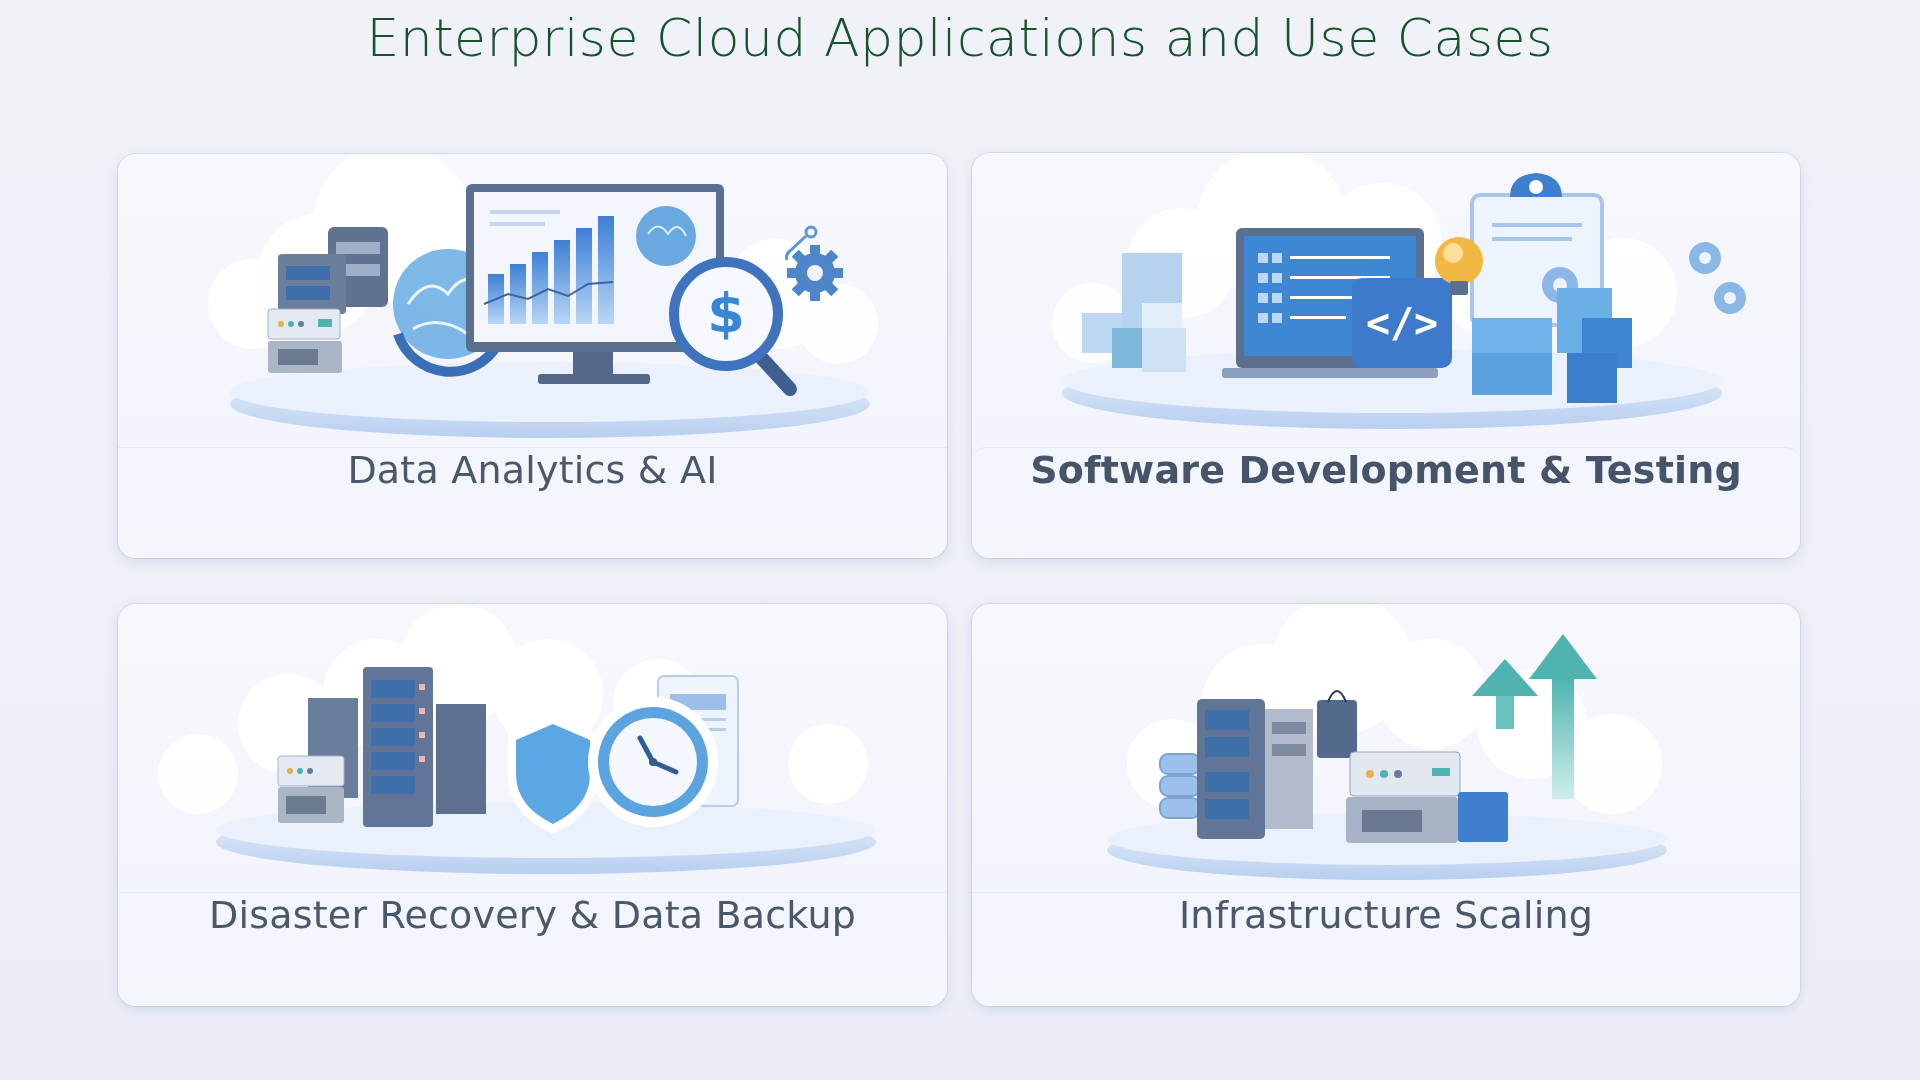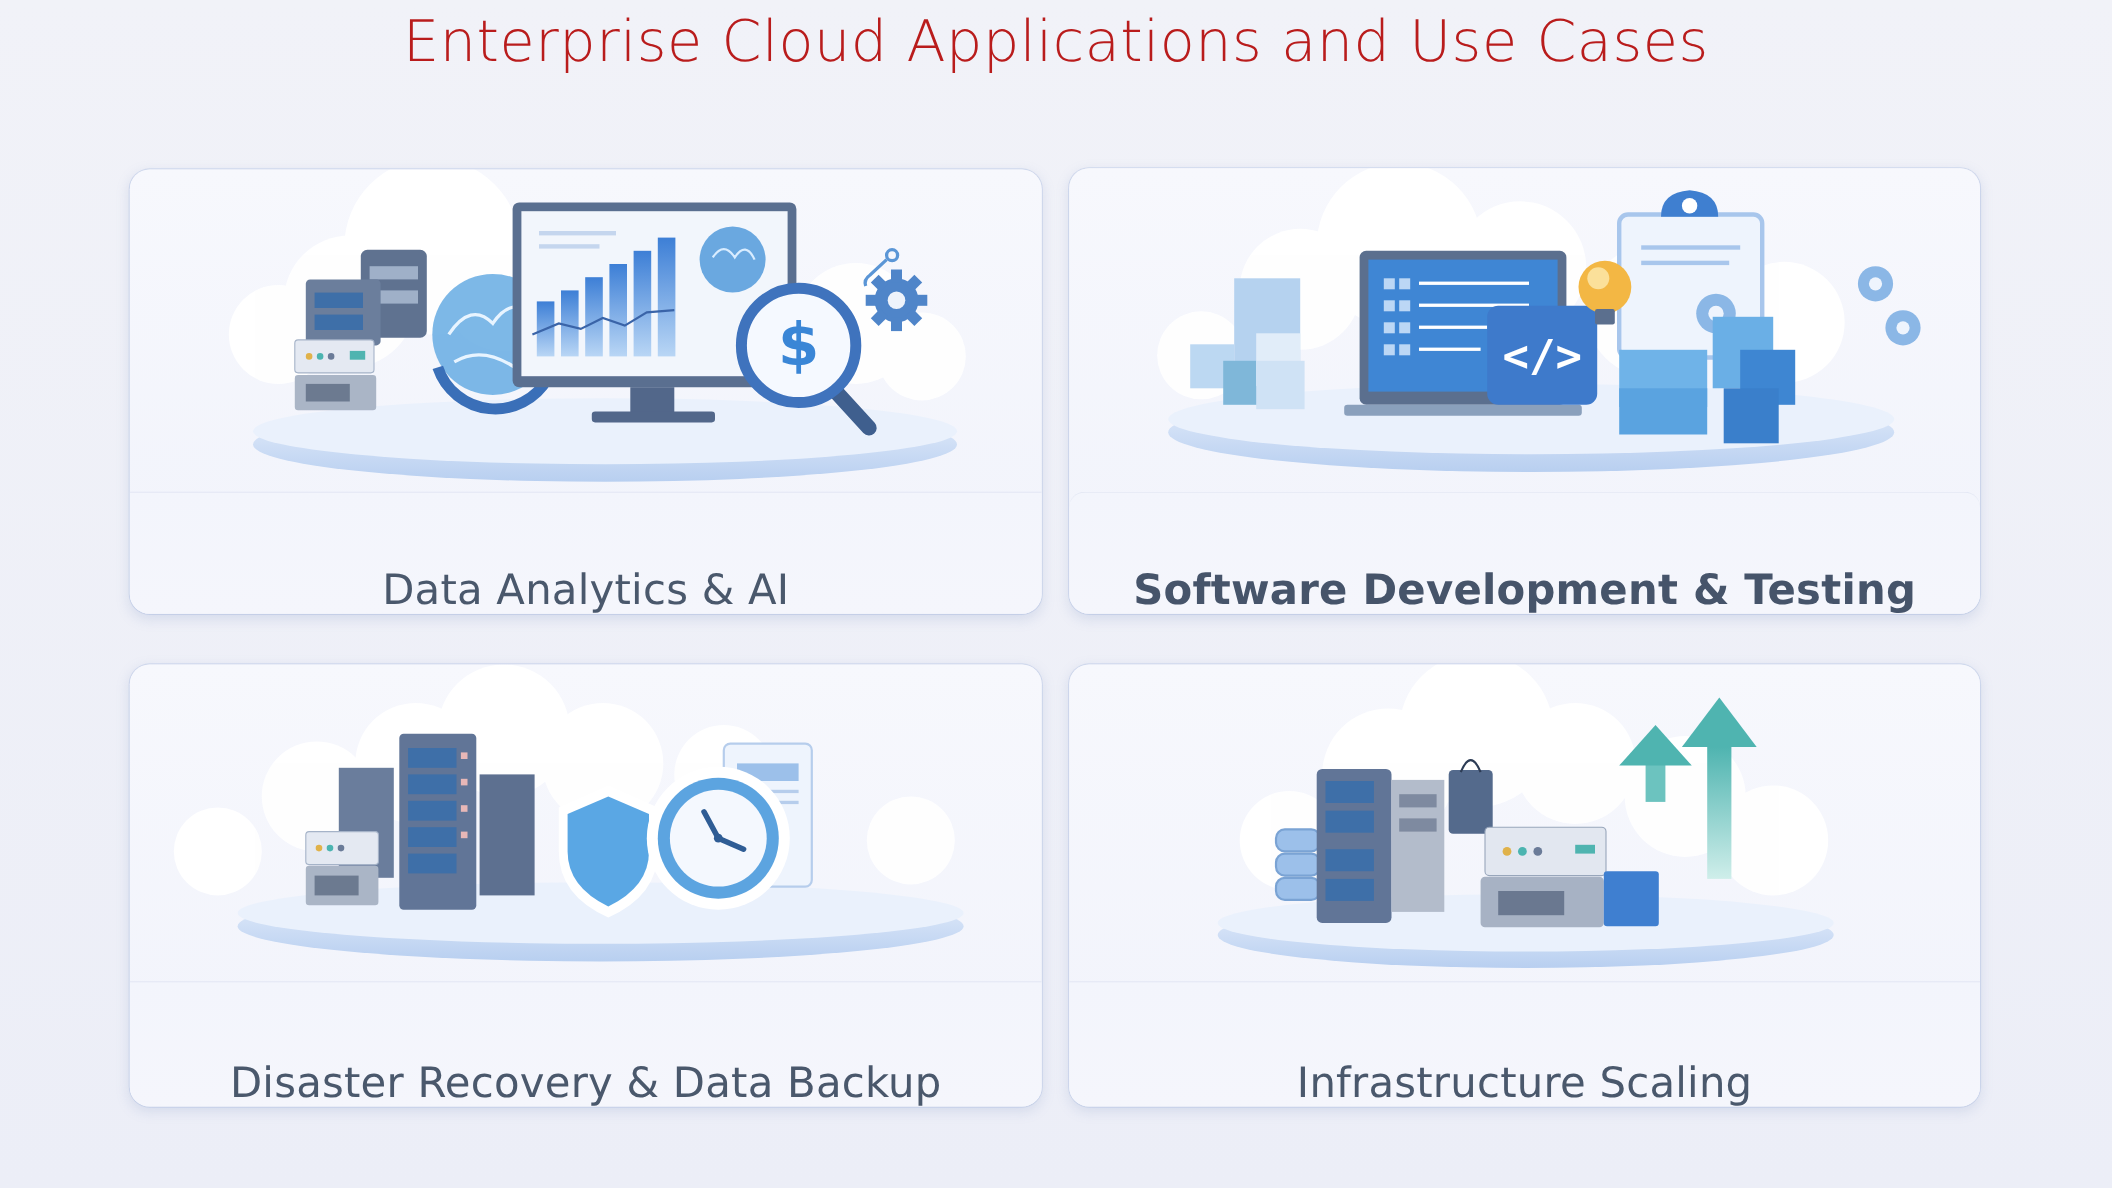--- a/index.html
+++ b/index.html
@@ -4,35 +4,35 @@
 <style>
   html, body { margin:0; padding:0; }
   body {
     width:1920px; height:1080px; overflow:hidden; position:relative;
     background: linear-gradient(180deg, #f1f2f8 0%, #eceef7 100%);
     font-family: "Liberation Sans", "DejaVu Sans", sans-serif;
   }
   .title {
     position:absolute; left:0; top:2px; width:1920px; text-align:center;
     font-family:"DejaVu Sans", sans-serif; font-weight:300;
-    font-size:52px; color:#b91c1c; letter-spacing:0.5px;
+    font-size:52px; color:#14532d; letter-spacing:0.5px;
     line-height:72px;
   }
   .card {
     position:absolute; border-radius:18px;
     background: linear-gradient(180deg, #f7f8fd 0%, #f1f3fb 100%);
     box-shadow: 0 4px 12px rgba(120,140,190,0.22), 0 0 0 1px rgba(210,218,238,0.9);
     overflow:hidden;
   }
   .card .art { position:absolute; left:0; top:0; right:0; }
   .card .label-strip {
     position:absolute; left:0; right:0; bottom:0;
     background: linear-gradient(180deg, #f3f5fc 0%, #f5f6fc 100%);
     border-top:1px solid #e4e8f4;
-    display:flex; align-items:flex-end; justify-content:center;
+    display:flex; align-items:flex-start; justify-content:center;
   }
   .card .label {
     font-family:"DejaVu Sans", sans-serif; font-size:38px; color:#4a586c;
     font-weight:400; letter-spacing:0.2px;
   }
   .card .label.bold { font-weight:700; color:#46546a; }
   svg { display:block; }
 </style>
 </head>
 <body>

